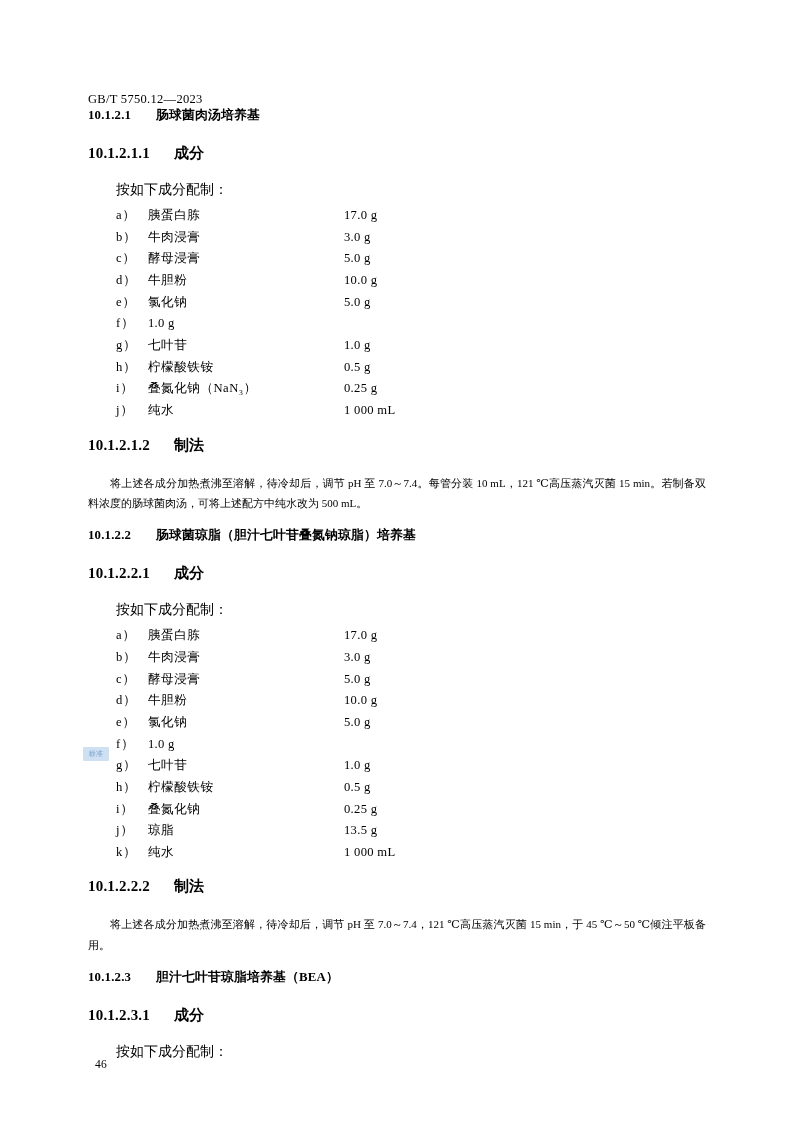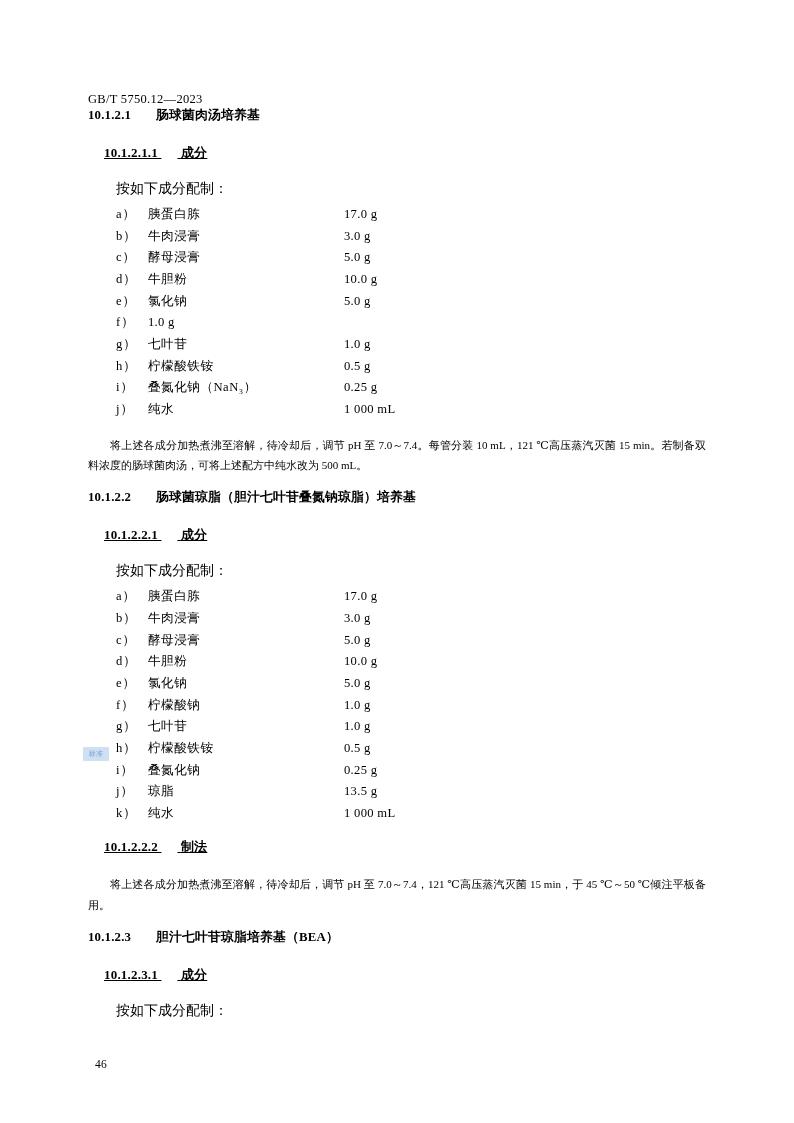--- a/index.html
+++ b/index.html
@@ -31,25 +31,24 @@
     font-size: 12.5px;
     letter-spacing: 0.3px;
   }
   .h-clause {
     font-size: 12.8px;
     font-weight: bold;
     margin: 0 0 20px 0;
     letter-spacing: 0.2px;
   }
   .h-sub {
-    font-size: 13px;
+    font-size: 15px;
     font-weight: bold;
-    margin: 0 0 18px 16px;
+    margin: 0 0 18px 0;
     letter-spacing: 0.2px;
-    text-decoration: underline;
   }
   .para {
     font-size: 11px;
     line-height: 1.85;
     margin: 0 0 14px 0;
     text-align: justify;
     text-indent: 2em;
   }
   .lead {
     font-size: 14px;
@@ -170,20 +169,25 @@
         <span class="ing-name">叠氮化钠（NaN₃）</span>
         <span class="ing-amount">0.25 g</span>
       </li>
       <li>
         <span class="ing-label">j）</span>
         <span class="ing-name">纯水</span>
         <span class="ing-amount">1 000 mL</span>
       </li>
     </ul>
 
+    <div class="h-sub">
+      <span>10.1.2.1.2</span>
+      <span style="display:inline-block;width:16px"></span>
+      <span>制法</span>
+    </div>
     <p class="para">将上述各成分加热煮沸至溶解，待冷却后，调节 pH 至 7.0～7.4。每管分装 10 mL，121 ℃高压蒸汽灭菌 15 min。若制备双料浓度的肠球菌肉汤，可将上述配方中纯水改为 500 mL。</p>
 
     <div class="h-clause">
       <span>10.1.2.2</span>
       <span style="display:inline-block;width:18px"></span>
       <span>肠球菌琼脂（胆汁七叶苷叠氮钠琼脂）培养基</span>
     </div>
 
     <div class="h-sub">
       <span>10.1.2.2.1</span>
@@ -212,21 +216,20 @@
         <span class="ing-name">牛胆粉</span>
         <span class="ing-amount">10.0 g</span>
       </li>
       <li>
         <span class="ing-label">e）</span>
         <span class="ing-name">氯化钠</span>
         <span class="ing-amount">5.0 g</span>
       </li>
       <li>
         <span class="ing-label">f）</span>
-        <span class="ing-name">柠檬酸钠</span>
         <span class="ing-amount">1.0 g</span>
       </li>
       <li>
         <span class="ing-label">g）</span>
         <span class="ing-name">七叶苷</span>
         <span class="ing-amount">1.0 g</span>
       </li>
       <li>
         <span class="ing-label">h）</span>
         <span class="ing-name">柠檬酸铁铵</span>

